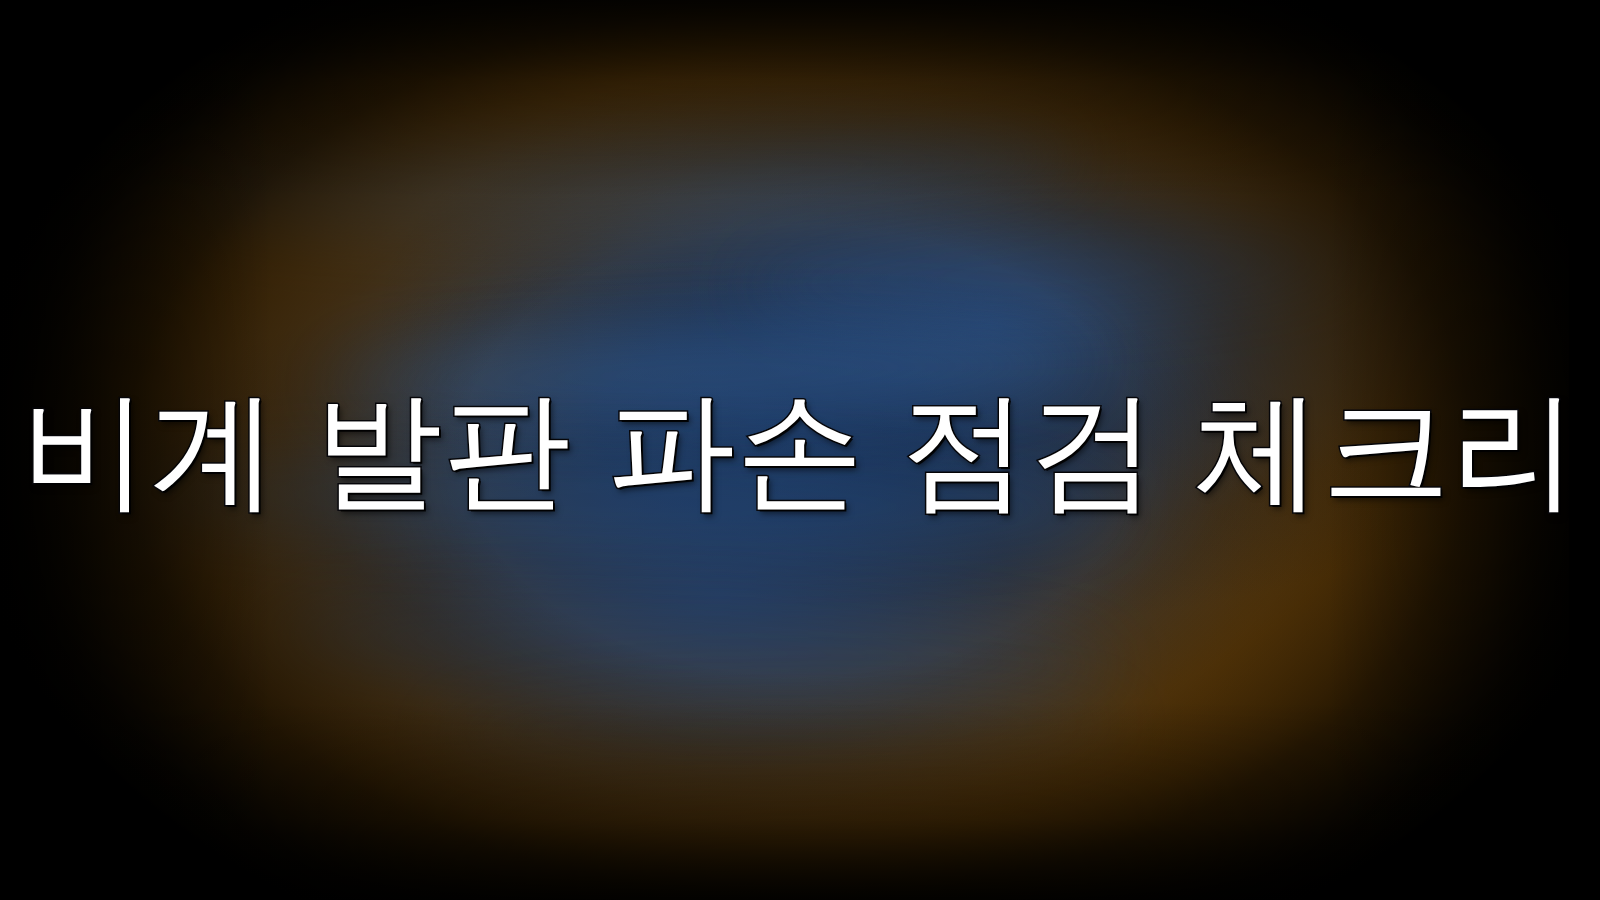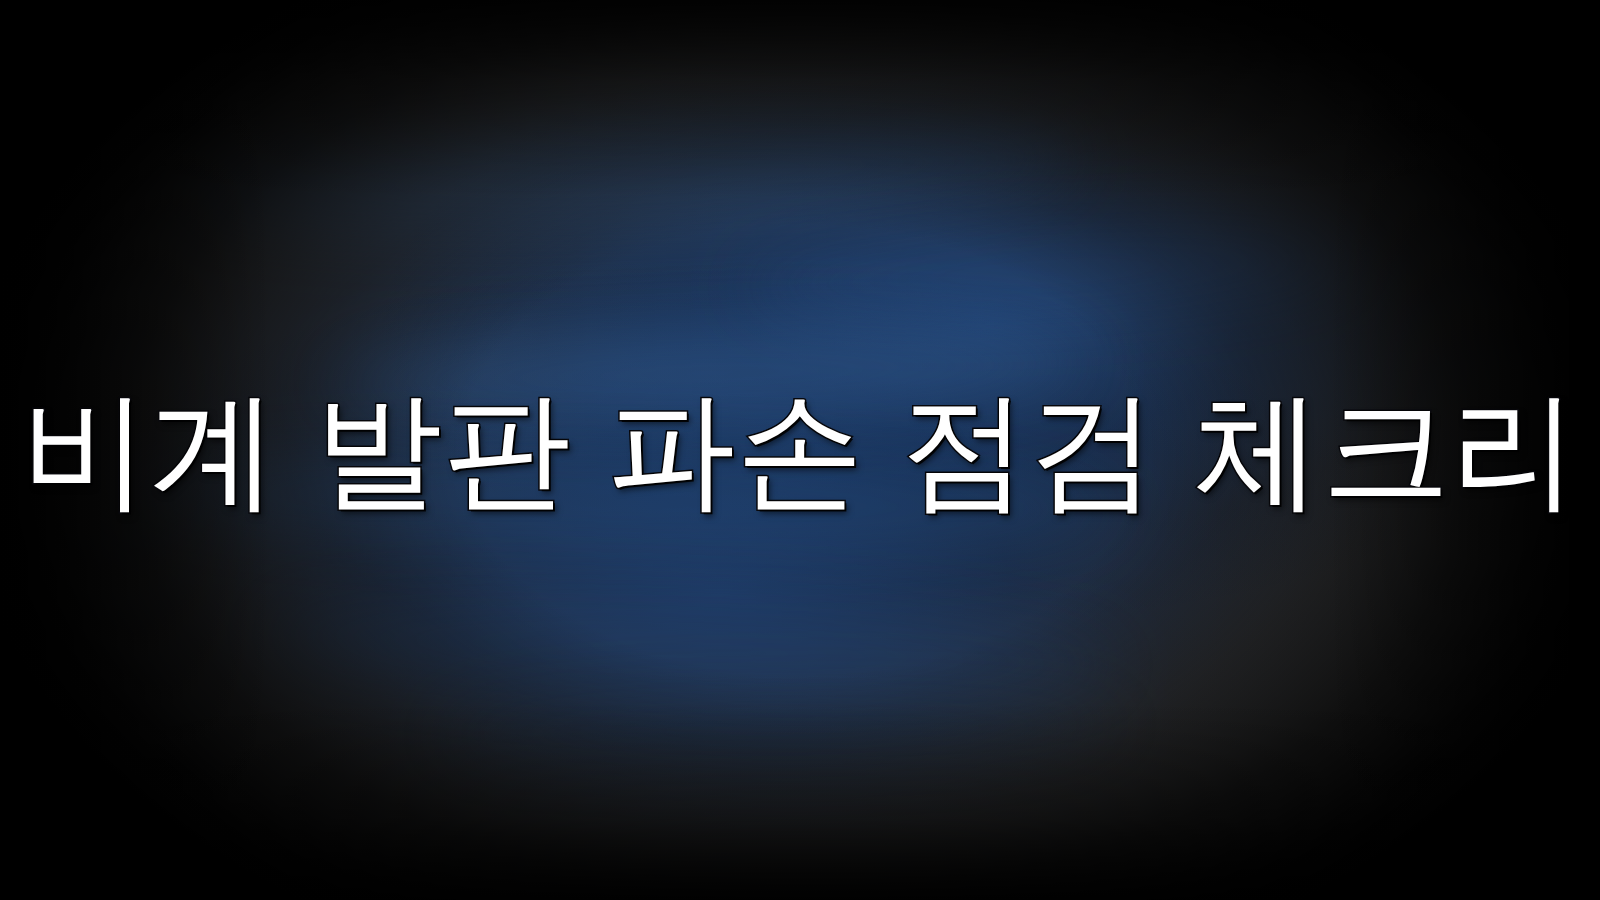--- a/index.html
+++ b/index.html
@@ -13,21 +13,21 @@
     height: 900px;
     overflow: hidden;
     font-family: "Liberation Sans", "DejaVu Sans", sans-serif;
   }
 
   #slide {
     position: relative;
     width: 1569px;
     height: 900px;
     overflow: hidden;
-    background-color: #404040;
+    background-color: #a16207;
   }
 
   
 
   
   .bg-glow-main {
     position: absolute;
     left: 0; top: 0;
     width: 1600px; height: 900px;
     background:

